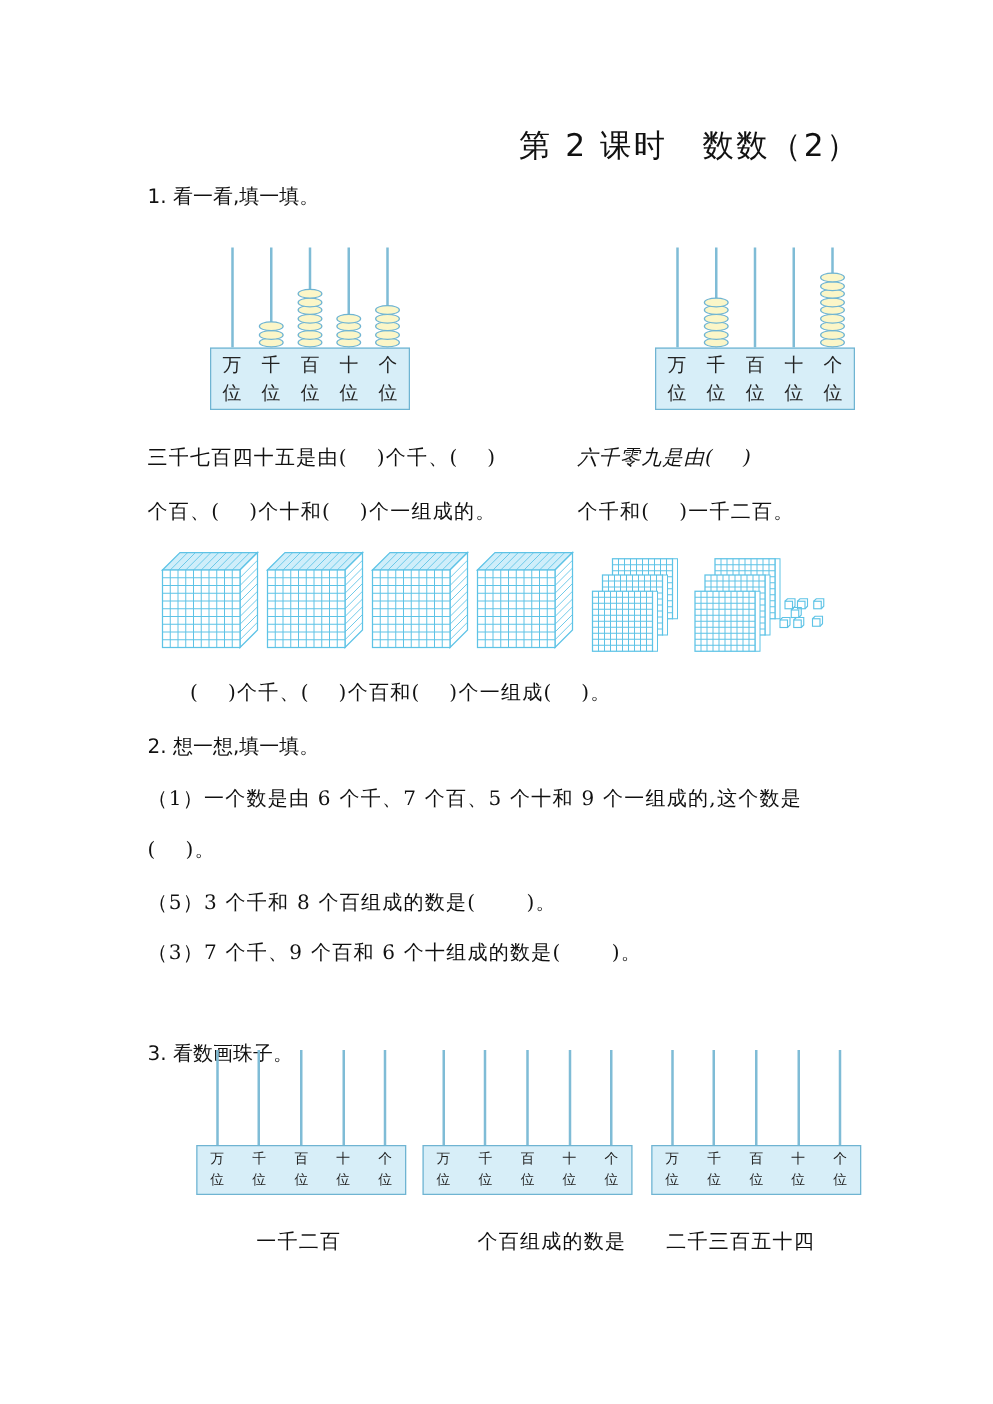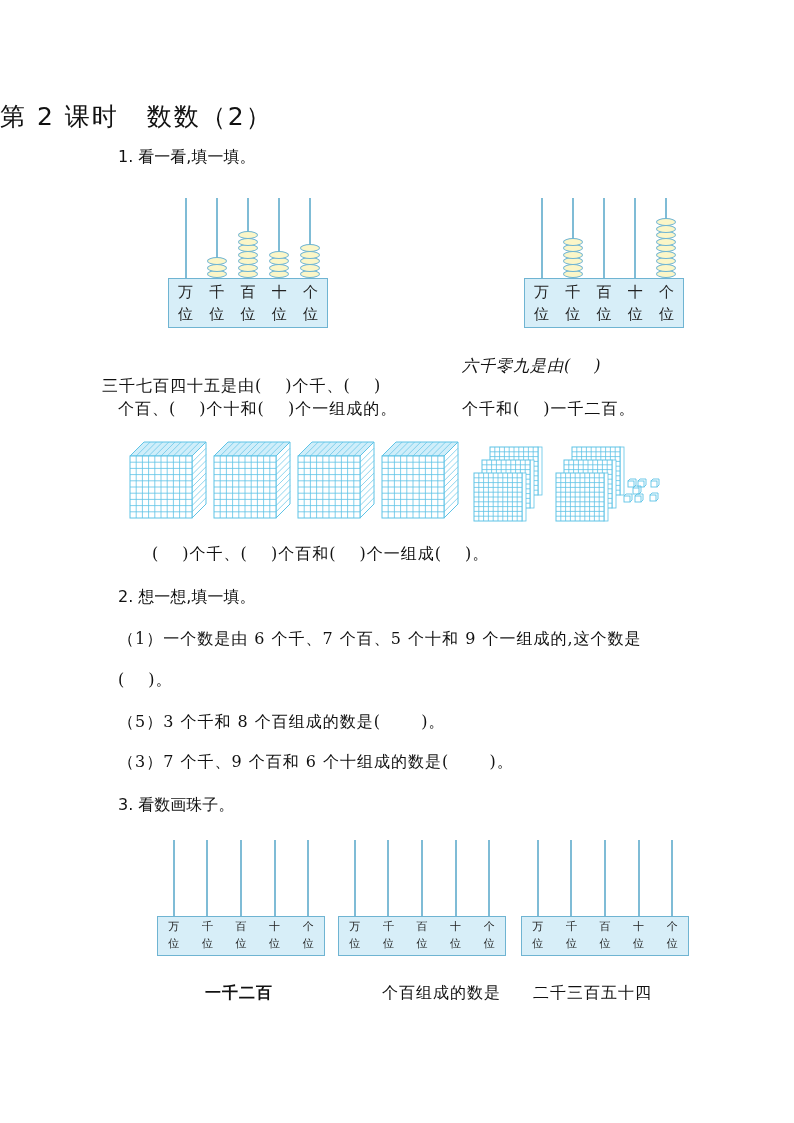--- a/index.html
+++ b/index.html
@@ -1,19 +1,19 @@
 <!DOCTYPE html>
 <html><head>
 <meta charset="utf-8">
 <style>
   html, body { margin: 0; padding: 0; background: #ffffff; }
   body { width: 794px; height: 1123px; position: relative; overflow: hidden;
          font-family: "DejaVu Serif", "Liberation Serif", serif; color: #111; }
   .abs { position: absolute; }
-  .title { left: 0; width: 688px; top: 100px; text-align: left; font-size: 25px; letter-spacing: 2px;
+  .title { left: 0; width: 688px; top: 100px; text-align: right; font-size: 25px; letter-spacing: 2px;
            font-family: "DejaVu Sans", "Liberation Sans", sans-serif; }
   .title .gap { display: inline-block; width: 28px; }
   .line { font-size: 16px; white-space: nowrap; letter-spacing: 1px; }
   .heading { font-size: 16px; font-family: "DejaVu Sans", "Liberation Sans", sans-serif; }
   
   .abacus { position: absolute; }
   .abacus .rod { position: absolute; width: 2px; background: #7fbcd6; }
   .abacus .base { position: absolute; background: #d7eef8; border: 1.5px solid #6fb4d2; box-sizing: border-box; }
   .abacus .lbl { position: absolute; text-align: center; font-size: 15px; line-height: 22px; color: #222; }
   .bead { position: absolute; width: 20px; height: 8px; border-radius: 50%;
@@ -114,21 +114,21 @@
     <div class="lbl" style="left: 96.2px; width: 30px; top: 83px;">
       <div>十</div>
       <div>位</div>
     </div>
     <div class="lbl" style="left: 127.4px; width: 30px; top: 83px;">
       <div>个</div>
       <div>位</div>
     </div>
   </div>
 
-<div class="abs line" style="left:102px; top:356px;margin-top:20px;">三千七百四十五是由(　 )个千、(　 )</div>
+<div class="abs line" style="left:118px; top:356px;">三千七百四十五是由(　 )个千、(　 )</div>
 <div class="abs line" style="left:118px; top:399px;">个百、(　 )个十和(　 )个一组成的。</div>
 <div class="abs line" style="left:462px; top:356px;font-style:italic;">六千零九是由(　 )</div>
 <div class="abs line" style="left:462px; top:399px;">个千和(　 )一千二百。</div>
 
 <div class="abs" id="blocks" style="left:128px; top:438px; width:560px; height:85px;"><svg xmlns="http://www.w3.org/2000/svg" width="560" height="85" viewBox="0 0 560 85">
       <polygon points="2,18 16,4 78,4 64,18" fill="#cfeefa" stroke="#5ec3e6"></polygon>
       <line x1="8.2" y1="18" x2="22.2" y2="4" stroke="#5ec3e6" stroke-width="0.7"></line>
       <line x1="14.4" y1="18" x2="28.4" y2="4" stroke="#5ec3e6" stroke-width="0.7"></line>
       <line x1="20.6" y1="18" x2="34.6" y2="4" stroke="#5ec3e6" stroke-width="0.7"></line>
       <line x1="26.8" y1="18" x2="40.8" y2="4" stroke="#5ec3e6" stroke-width="0.7"></line>
@@ -420,21 +420,21 @@
     </svg></div>
 
 <div class="abs line" style="left:118px; top:544px;margin-left:34px;">(　 )个千、(　 )个百和(　 )个一组成(　 )。</div>
 
 <div class="abs heading" style="left:118px; top:587px;">2. 想一想,填一填。</div>
 <div class="abs line" style="left:118px; top:629px;">（1）一个数是由 6 个千、7 个百、5 个十和 9 个一组成的,这个数是</div>
 <div class="abs line" style="left:118px; top:670px;">(　 )。</div>
 <div class="abs line" style="left:118px; top:712px;">（5）3 个千和 8 个百组成的数是(　　 )。</div>
 <div class="abs line" style="left:118px; top:752px;">（3）7 个千、9 个百和 6 个十组成的数是(　　 )。</div>
 
-<div class="abs heading" style="left:118px; top:795px;">3. 看数画珠子。</div>
+<div class="abs heading" style="left:118px; top:833px;">3. 看数画珠子。</div>
 
 <div class="abacus small" id="ab-q3-0" style="left:157px; top:840px; width:168px; height:116px;">
     <div class="rod" style="left: 15.8px; top: 0px; height: 76px;"></div>
     <div class="rod" style="left: 49.4px; top: 0px; height: 76px;"></div>
     <div class="rod" style="left: 83px; top: 0px; height: 76px;"></div>
     <div class="rod" style="left: 116.6px; top: 0px; height: 76px;"></div>
     <div class="rod" style="left: 150.2px; top: 0px; height: 76px;"></div>
     <div class="base" style="left: 0px; top: 76px; width: 168px; height: 40px;"></div>
     <div class="lbl" style="left: 1.8px; width: 30px; top: 78px;">
       <div>万</div>
@@ -507,15 +507,15 @@
     <div class="lbl" style="left: 102.6px; width: 30px; top: 78px;">
       <div>十</div>
       <div>位</div>
     </div>
     <div class="lbl" style="left: 136.2px; width: 30px; top: 78px;">
       <div>个</div>
       <div>位</div>
     </div>
   </div>
 
-<div class="abs line" style="left:205px; top:983px;font-weight:bold;">一千二百</div>
+<div class="abs line" style="left:205px; top:983px;">一千二百</div>
 <div class="abs line" style="left:382px; top:983px;">个百组成的数是</div>
 <div class="abs line" style="left:533px; top:983px;">二千三百五十四</div>
 
 </body></html>

